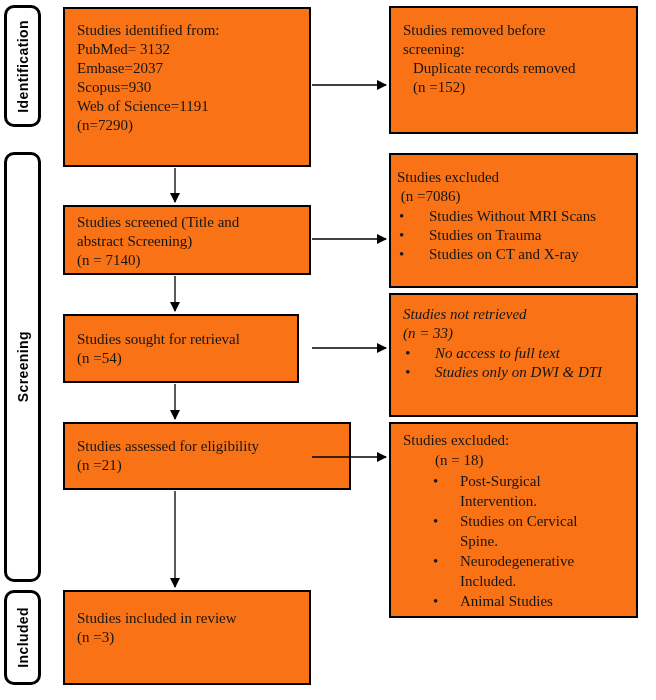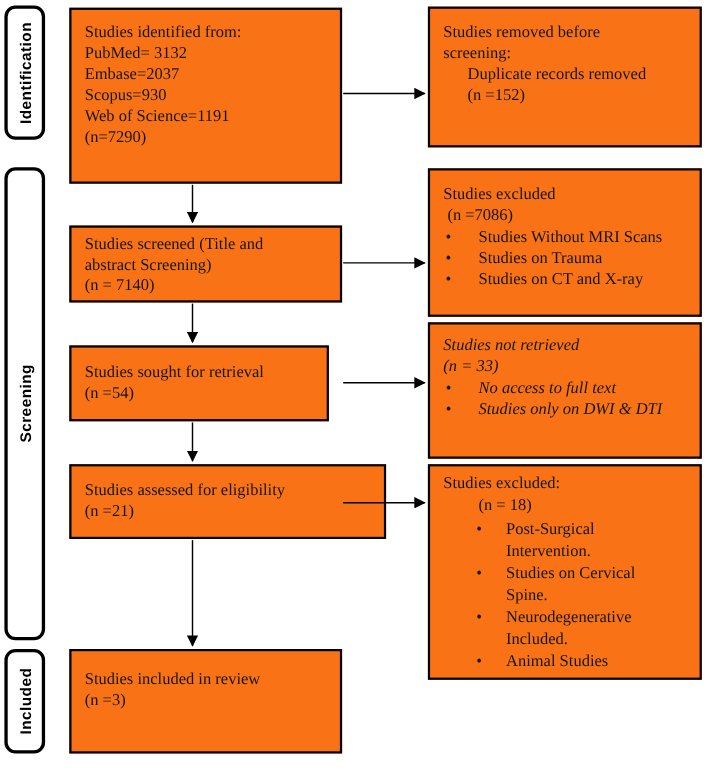--- a/index.html
+++ b/index.html
@@ -38,21 +38,21 @@
   
   .node {
     position: absolute;
     box-sizing: border-box;
     border: 2px solid #000;
     background: #f97316;
     font-size: 15px;
     line-height: 19px;
   }
   .box-text { white-space: pre-wrap; }
-  .indent-sm { margin-left: 22px; }
+  .indent-sm { margin-left: 10px; }
   .indent-lg { margin-left: 32px; }
   ul.bullets { list-style: none; margin: 1px 0 0 0; padding: 0; }
   .bullet-item { display: flex; align-items: flex-start; }
   .bullet-item .dot {
     flex: 0 0 auto;
     margin-left: 2px;
     width: 30px;
     font-size: 15px;
   }
   .bullet-item .bullet-text { white-space: pre-wrap; }
@@ -112,21 +112,21 @@
 (n =3)</div>
   </div>
 
   <div class="node" style="left:389px; top:6px; width:249px; height:128px; padding:13px 8px 0 12px;">
     <div class="box-text">Studies removed before
 screening:</div>
     <div class="box-text indent-sm">Duplicate records removed
 (n =152)</div>
   </div>
 
-  <div class="node" style="left:389px; top:153px; width:249px; height:135px; padding:13px 6px 0 12px;">
+  <div class="node" style="left:389px; top:153px; width:249px; height:135px; padding:13px 6px 0 6px;">
     <div class="box-text">Studies excluded
  (n =7086)</div>
     <ul class="bullets">
       <li class="bullet-item">
         <span class="dot">•</span>
         <span class="bullet-text">Studies Without MRI Scans</span>
       </li>
       <li class="bullet-item">
         <span class="dot">•</span>
         <span class="bullet-text">Studies on Trauma</span>

